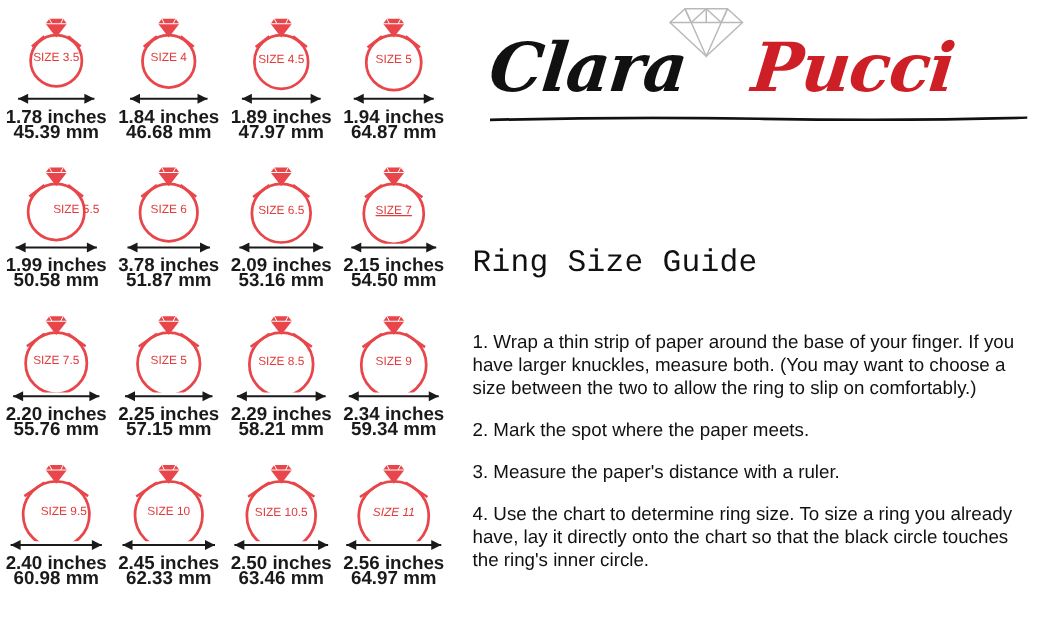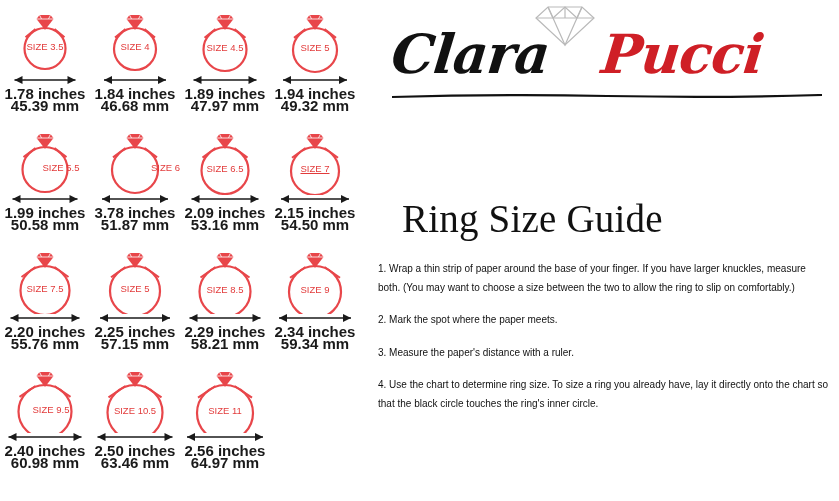--- a/index.html
+++ b/index.html
@@ -130,34 +130,33 @@
     left: 18px;
     top: 84px;
     width: 430px;
     height: 3px;
   }
 
   .guide-title {
     position: absolute;
     left: 10px;
     top: 196px;
-    font-size: 39px;
+    font-size: 25px;
     color: #111111;
-    font-family: Liberation Serif, serif;
+    font-family: Liberation Mono, monospace;
     letter-spacing: 0.2px;
-    margin-left: 24px;
   }
   .steps {
     position: absolute;
     left: 10px;
     top: 250px;
     width: 452px;
   }
   .step {
-    font-size: 10px;
+    font-size: 15px;
     line-height: 18.5px;
     color: #111111;
     margin-bottom: 14px;
     font-family: "Liberation Sans", sans-serif;
   }
 </style>
 </head>
 <body>
 
 <div class="page">
@@ -233,21 +232,21 @@
           </svg>
           <div class="size-label" style="top: 38px;">SIZE 5</div>
         </div>
         <div class="arrow-row"><svg width="90" height="12" viewBox="0 0 90 12">
             <path d="M13 6 L77 6" stroke="#1a1a1a" stroke-width="1.6"></path>
             <path d="M13 6 L21 2 L21 10 Z" fill="#1a1a1a"></path>
             <path d="M77 6 L69 2 L69 10 Z" fill="#1a1a1a"></path>
           </svg></div>
         <div class="meas">
           <div>1.94 inches</div>
-          <div>49.32 mm</div>
+          <div>64.87 mm</div>
         </div>
       </div>
       <div class="cell">
         <div class="ring-wrap">
           <svg class="ring-svg" width="90" height="70" viewBox="0 0 90 70">
             <circle cx="45" cy="44.5" r="22.5" fill="none" stroke="#e8464a" stroke-width="2.2"></circle>
             <path d="M35.5 23 L23.5 32.125 M54.5 23 L66.5 32.125" stroke="#e8464a" stroke-width="2" fill="none"></path>
             <path d="M36.5 13 L39.5 9 L50.5 9 L53.5 13 L45 24 Z" fill="#e8464a"></path>
             <path d="M36.5 13 L53.5 13 M39.5 9 L41.5 13 M50.5 9 L48.5 13" stroke="#ffffff" stroke-width="0.8" fill="none"></path>
           </svg>
@@ -264,21 +263,21 @@
         </div>
       </div>
       <div class="cell">
         <div class="ring-wrap">
           <svg class="ring-svg" width="90" height="70" viewBox="0 0 90 70">
             <circle cx="45" cy="45" r="23" fill="none" stroke="#e8464a" stroke-width="2.2"></circle>
             <path d="M35.5 23 L23 32.35 M54.5 23 L67 32.35" stroke="#e8464a" stroke-width="2" fill="none"></path>
             <path d="M36.5 13 L39.5 9 L50.5 9 L53.5 13 L45 24 Z" fill="#e8464a"></path>
             <path d="M36.5 13 L53.5 13 M39.5 9 L41.5 13 M50.5 9 L48.5 13" stroke="#ffffff" stroke-width="0.8" fill="none"></path>
           </svg>
-          <div class="size-label" style="top: 39px; text-align: right;">SIZE 6</div>
+          <div class="size-label" style="top: 39px;">SIZE 6</div>
         </div>
         <div class="arrow-row"><svg width="90" height="12" viewBox="0 0 90 12">
             <path d="M12 6 L78 6" stroke="#1a1a1a" stroke-width="1.6"></path>
             <path d="M12 6 L20 2 L20 10 Z" fill="#1a1a1a"></path>
             <path d="M78 6 L70 2 L70 10 Z" fill="#1a1a1a"></path>
           </svg></div>
         <div class="meas">
           <div>3.78 inches</div>
           <div>51.87 mm</div>
         </div>
@@ -419,20 +418,40 @@
             <path d="M81.5 6 L73.5 2 L73.5 10 Z" fill="#1a1a1a"></path>
           </svg></div>
         <div class="meas">
           <div>2.40 inches</div>
           <div>60.98 mm</div>
         </div>
       </div>
       <div class="cell">
         <div class="ring-wrap">
           <svg class="ring-svg" width="90" height="70" viewBox="0 0 90 70">
+            <circle cx="45" cy="49" r="27" fill="none" stroke="#e8464a" stroke-width="2.2"></circle>
+            <path d="M35.5 23 L19 34.15 M54.5 23 L71 34.15" stroke="#e8464a" stroke-width="2" fill="none"></path>
+            <path d="M36.5 13 L39.5 9 L50.5 9 L53.5 13 L45 24 Z" fill="#e8464a"></path>
+            <path d="M36.5 13 L53.5 13 M39.5 9 L41.5 13 M50.5 9 L48.5 13" stroke="#ffffff" stroke-width="0.8" fill="none"></path>
+          </svg>
+          <div class="size-label" style="top: 43px;">SIZE 10</div>
+        </div>
+        <div class="arrow-row"><svg width="90" height="12" viewBox="0 0 90 12">
+            <path d="M8 6 L82 6" stroke="#1a1a1a" stroke-width="1.6"></path>
+            <path d="M8 6 L16 2 L16 10 Z" fill="#1a1a1a"></path>
+            <path d="M82 6 L74 2 L74 10 Z" fill="#1a1a1a"></path>
+          </svg></div>
+        <div class="meas">
+          <div>2.45 inches</div>
+          <div>62.33 mm</div>
+        </div>
+      </div>
+      <div class="cell">
+        <div class="ring-wrap">
+          <svg class="ring-svg" width="90" height="70" viewBox="0 0 90 70">
             <circle cx="45" cy="49.5" r="27.5" fill="none" stroke="#e8464a" stroke-width="2.2"></circle>
             <path d="M35.5 23 L18.5 34.375 M54.5 23 L71.5 34.375" stroke="#e8464a" stroke-width="2" fill="none"></path>
             <path d="M36.5 13 L39.5 9 L50.5 9 L53.5 13 L45 24 Z" fill="#e8464a"></path>
             <path d="M36.5 13 L53.5 13 M39.5 9 L41.5 13 M50.5 9 L48.5 13" stroke="#ffffff" stroke-width="0.8" fill="none"></path>
           </svg>
           <div class="size-label" style="top: 43.5px;">SIZE 10.5</div>
         </div>
         <div class="arrow-row"><svg width="90" height="12" viewBox="0 0 90 12">
             <path d="M7.5 6 L82.5 6" stroke="#1a1a1a" stroke-width="1.6"></path>
             <path d="M7.5 6 L15.5 2 L15.5 10 Z" fill="#1a1a1a"></path>
@@ -444,21 +463,21 @@
         </div>
       </div>
       <div class="cell">
         <div class="ring-wrap">
           <svg class="ring-svg" width="90" height="70" viewBox="0 0 90 70">
             <circle cx="45" cy="50" r="28" fill="none" stroke="#e8464a" stroke-width="2.2"></circle>
             <path d="M35.5 23 L18 34.599999999999994 M54.5 23 L72 34.599999999999994" stroke="#e8464a" stroke-width="2" fill="none"></path>
             <path d="M36.5 13 L39.5 9 L50.5 9 L53.5 13 L45 24 Z" fill="#e8464a"></path>
             <path d="M36.5 13 L53.5 13 M39.5 9 L41.5 13 M50.5 9 L48.5 13" stroke="#ffffff" stroke-width="0.8" fill="none"></path>
           </svg>
-          <div class="size-label" style="top: 44px;">SIZE 11</div>
+          <div class="size-label" style="top: 44px; font-style: italic;">SIZE 11</div>
         </div>
         <div class="arrow-row"><svg width="90" height="12" viewBox="0 0 90 12">
             <path d="M7 6 L83 6" stroke="#1a1a1a" stroke-width="1.6"></path>
             <path d="M7 6 L15 2 L15 10 Z" fill="#1a1a1a"></path>
             <path d="M83 6 L75 2 L75 10 Z" fill="#1a1a1a"></path>
           </svg></div>
         <div class="meas">
           <div>2.56 inches</div>
           <div>64.97 mm</div>
         </div>

